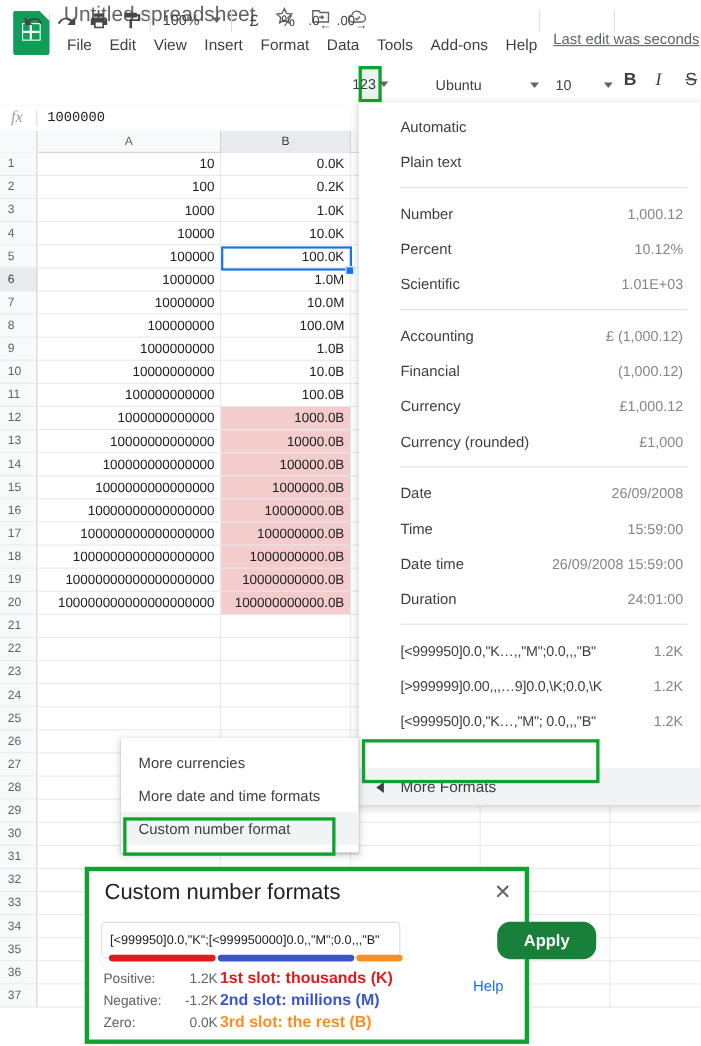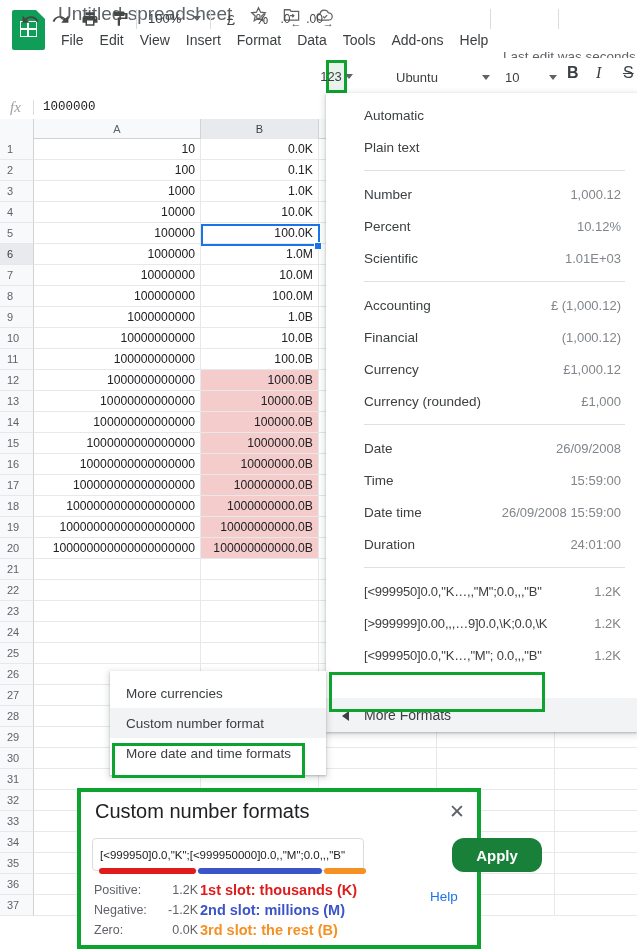--- a/index.html
+++ b/index.html
@@ -90,21 +90,21 @@
   }
   .menubar .mi {
     font-size: 14px;
     color: #3c4043;
     padding: 2px 8px;
     cursor: default;
   }
   .menubar .mi:first-child { padding-left: 3px; }
   .lastedit {
     position: absolute;
-    left: 503px; top: 49px;
+    left: 503px; top: 28px;
     font-size: 13.5px;
     color: #5f6368;
     text-decoration: underline;
     white-space: nowrap;
   }
 
   
   .toolbar {
     position: absolute;
     left: 0; top: 58px;
@@ -621,21 +621,21 @@
           <div class="rownum">1</div>
           <div class="cell cA">10</div>
           <div class="cell cB">0.0K</div>
           <div class="cell cC"></div>
           <div class="cell cD"></div>
           <div class="cell cE"></div>
         </div>
         <div class="row">
           <div class="rownum">2</div>
           <div class="cell cA">100</div>
-          <div class="cell cB">0.1K</div>
+          <div class="cell cB">0.2K</div>
           <div class="cell cC"></div>
           <div class="cell cD"></div>
           <div class="cell cE"></div>
         </div>
         <div class="row">
           <div class="rownum">3</div>
           <div class="cell cA">1000</div>
           <div class="cell cB">1.0K</div>
           <div class="cell cC"></div>
           <div class="cell cD"></div>
@@ -989,25 +989,25 @@
         <span class="arrow-l"></span>
         <span>More Formats</span>
       </div>
     </div>
   <div class="greenbox-more"></div>
 
   <div class="submenu" id="sub-menu">
       <div class="sm-row">
         <span>More currencies</span>
       </div>
+      <div class="sm-row">
+        <span>More date and time formats</span>
+      </div>
       <div class="sm-row active">
         <span>Custom number format</span>
-      </div>
-      <div class="sm-row">
-        <span>More date and time formats</span>
       </div>
     </div>
   <div class="greenbox-cnf"></div>
 
   <div class="dialog">
     <div class="dlg-title">Custom number formats</div>
     <div class="dlg-close">✕</div>
     <div class="dlg-input">[&lt;999950]0.0,"K";[&lt;999950000]0.0,,"M";0.0,,,"B"</div>
     <div class="ul-bar ul-red"></div>
     <div class="ul-bar ul-blue"></div>

